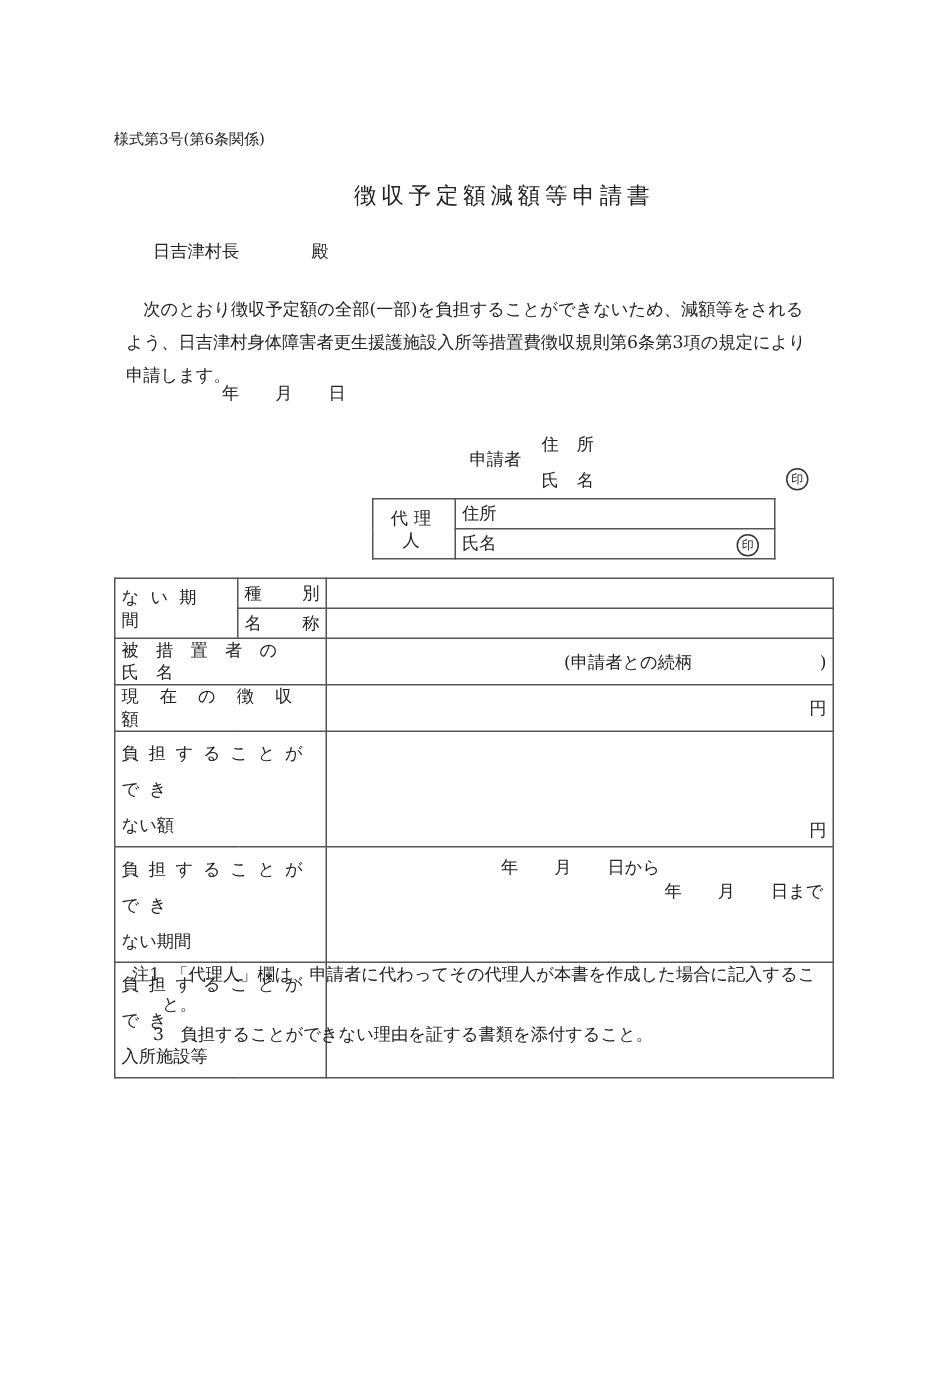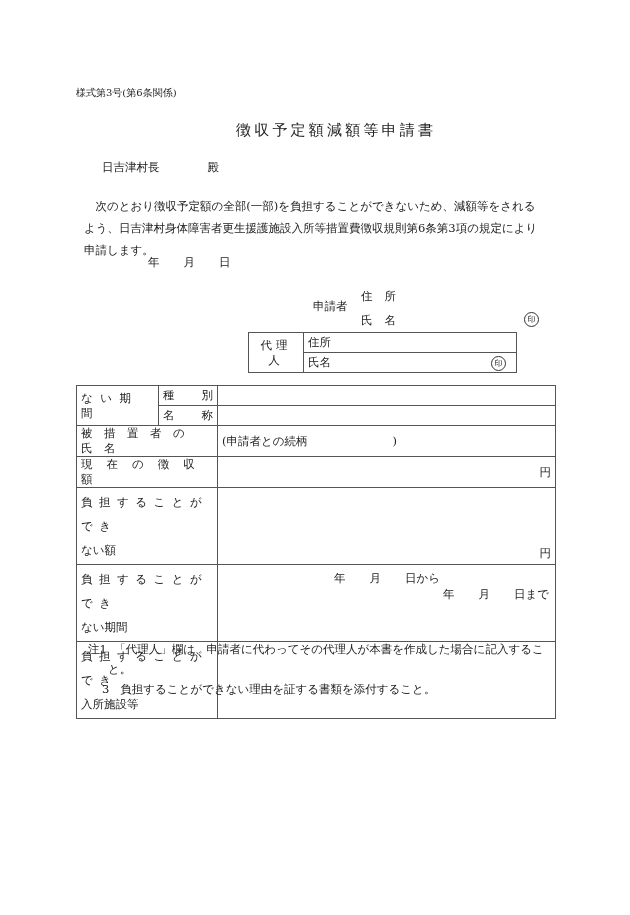--- a/index.html
+++ b/index.html
@@ -110,21 +110,21 @@
           <div class="sub-lbl" style="padding:0">
             <span>名</span>
             <span>称</span>
           </div>
         </td>
     <td></td>
   </tr>
   <tr>
     <td colspan="2" style="letter-spacing:11.5px">被措置者の氏名</td>
     <td>
-      <div style="display:flex; ">
+      <div style="display:flex; justify-content:flex-end;">
         <span>(申請者との続柄</span>
         <span style="display:inline-block; width:85px;"></span>
         <span>)</span>
       </div>
     </td>
   </tr>
   <tr>
     <td colspan="2" style="letter-spacing:14px">現在の徴収額</td>
     <td class="right"><span>円</span></td>
   </tr>

